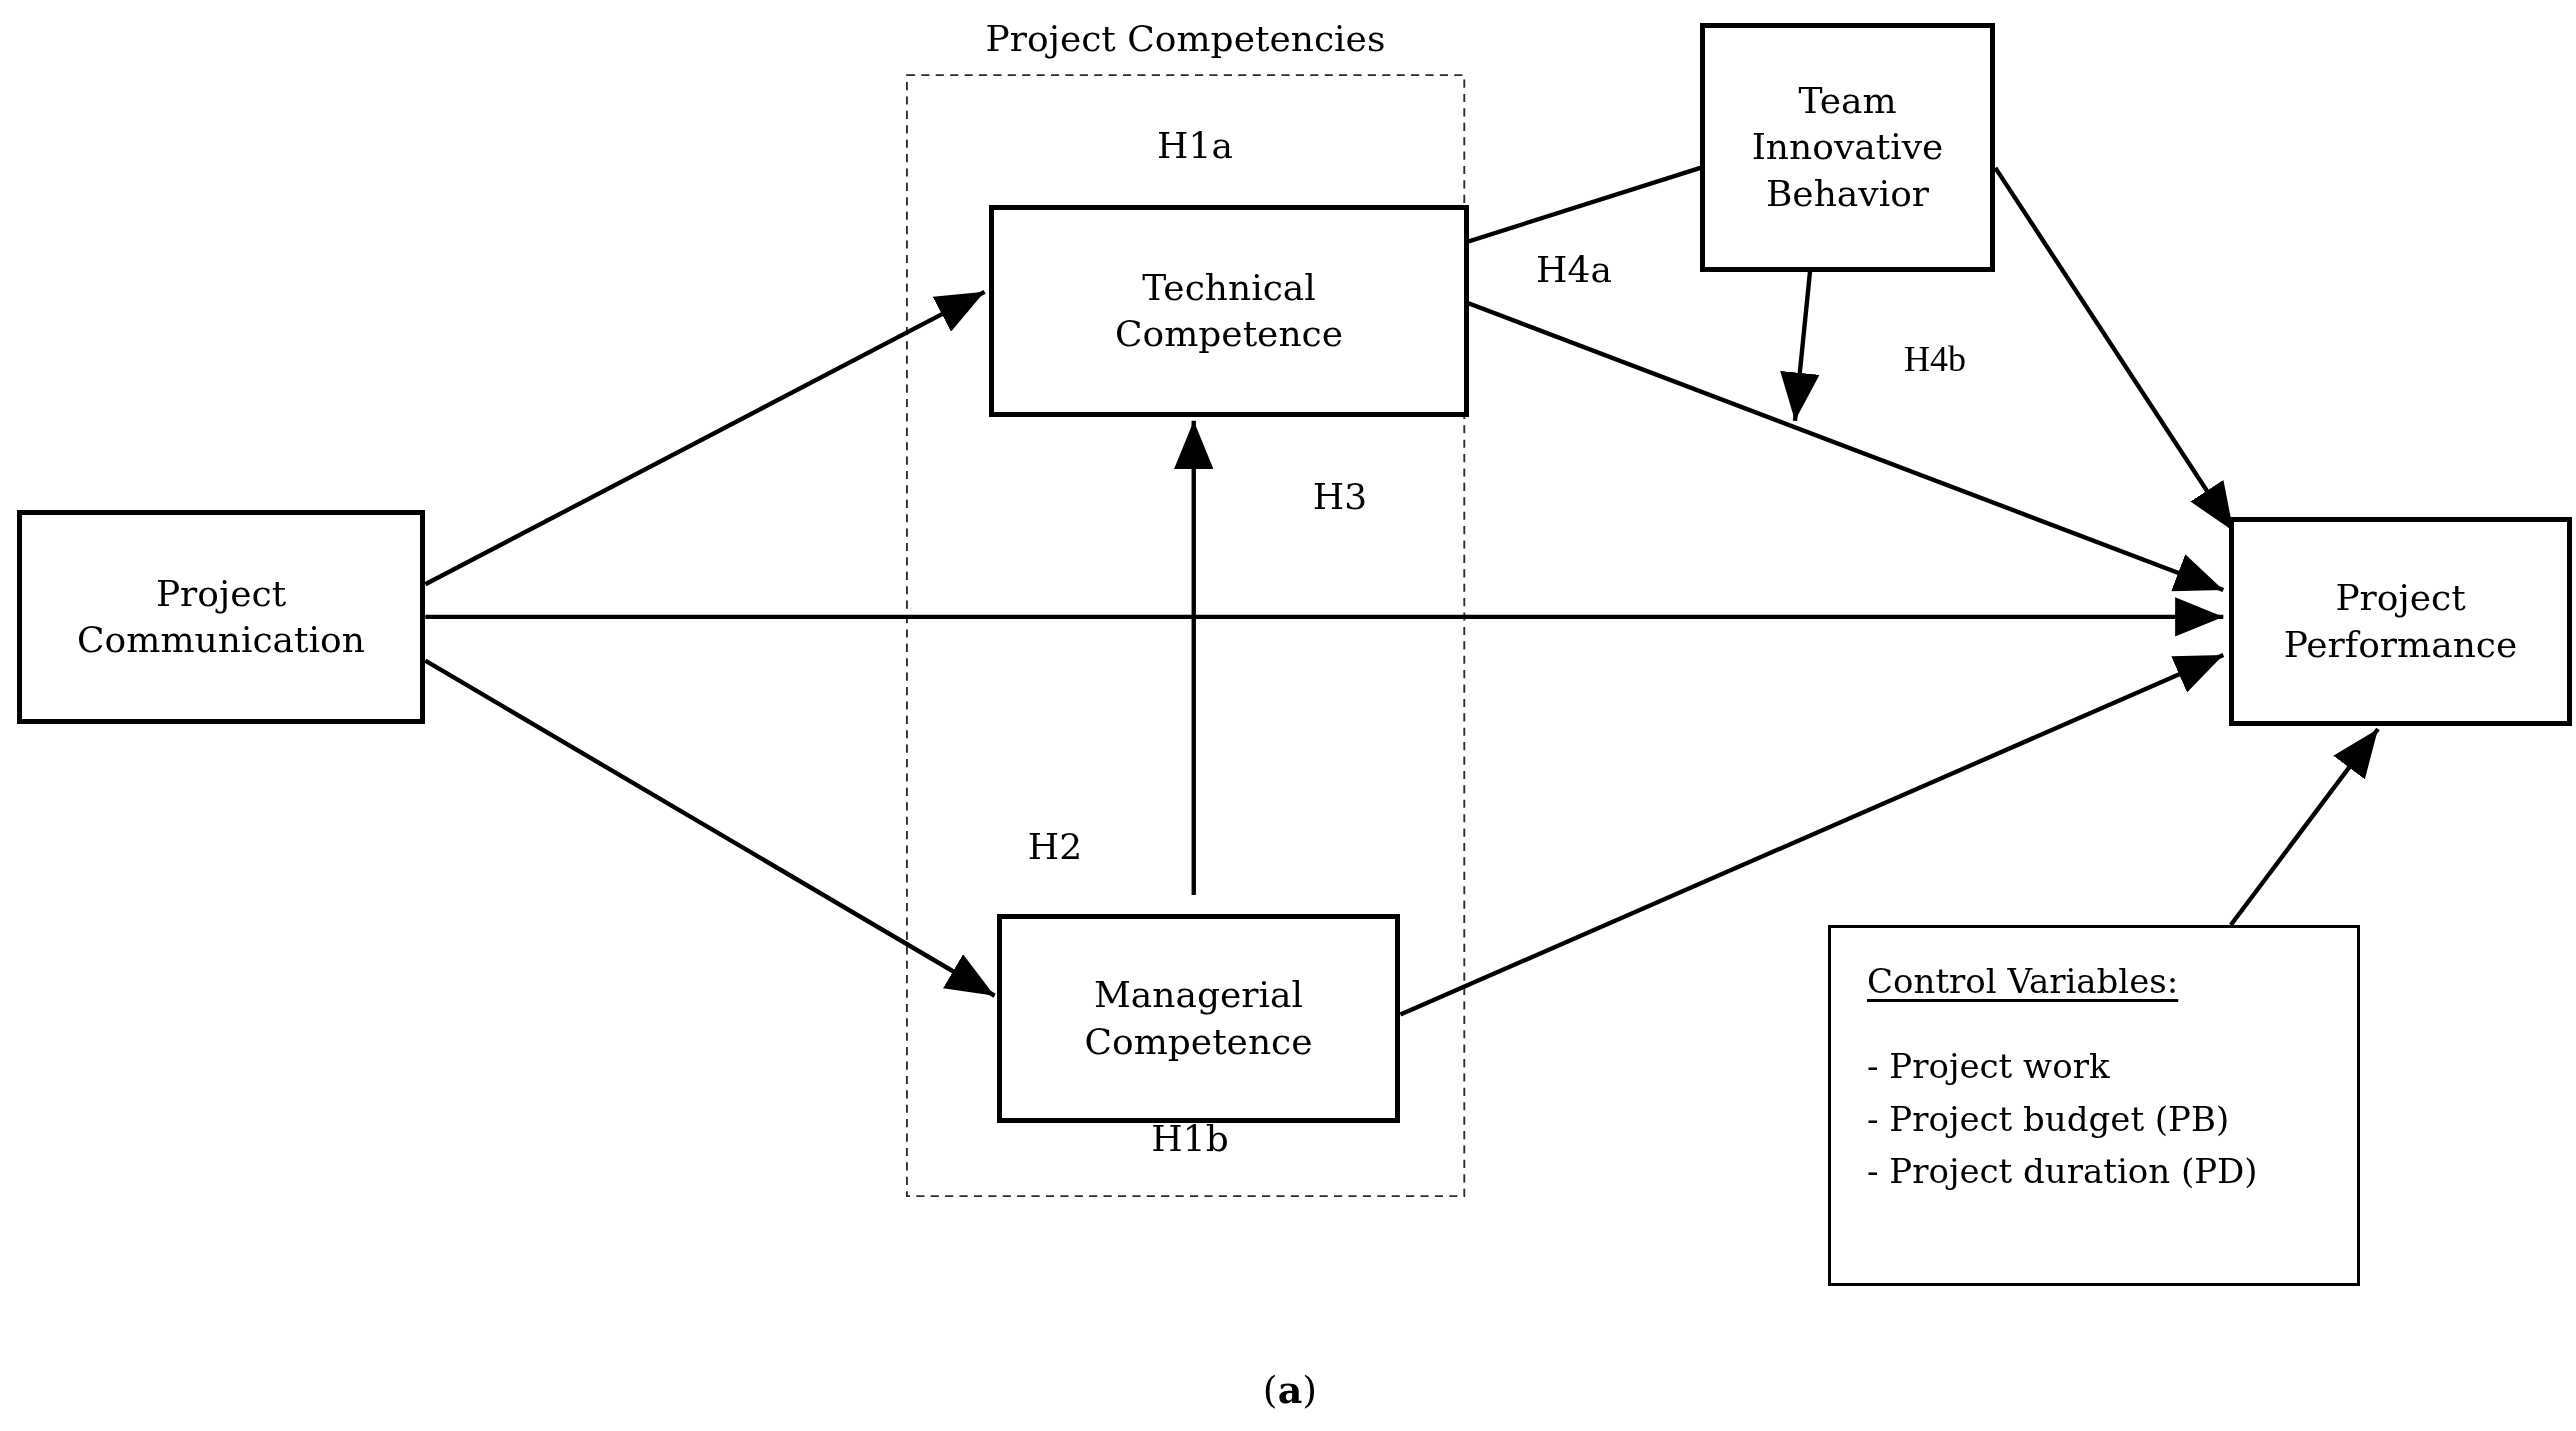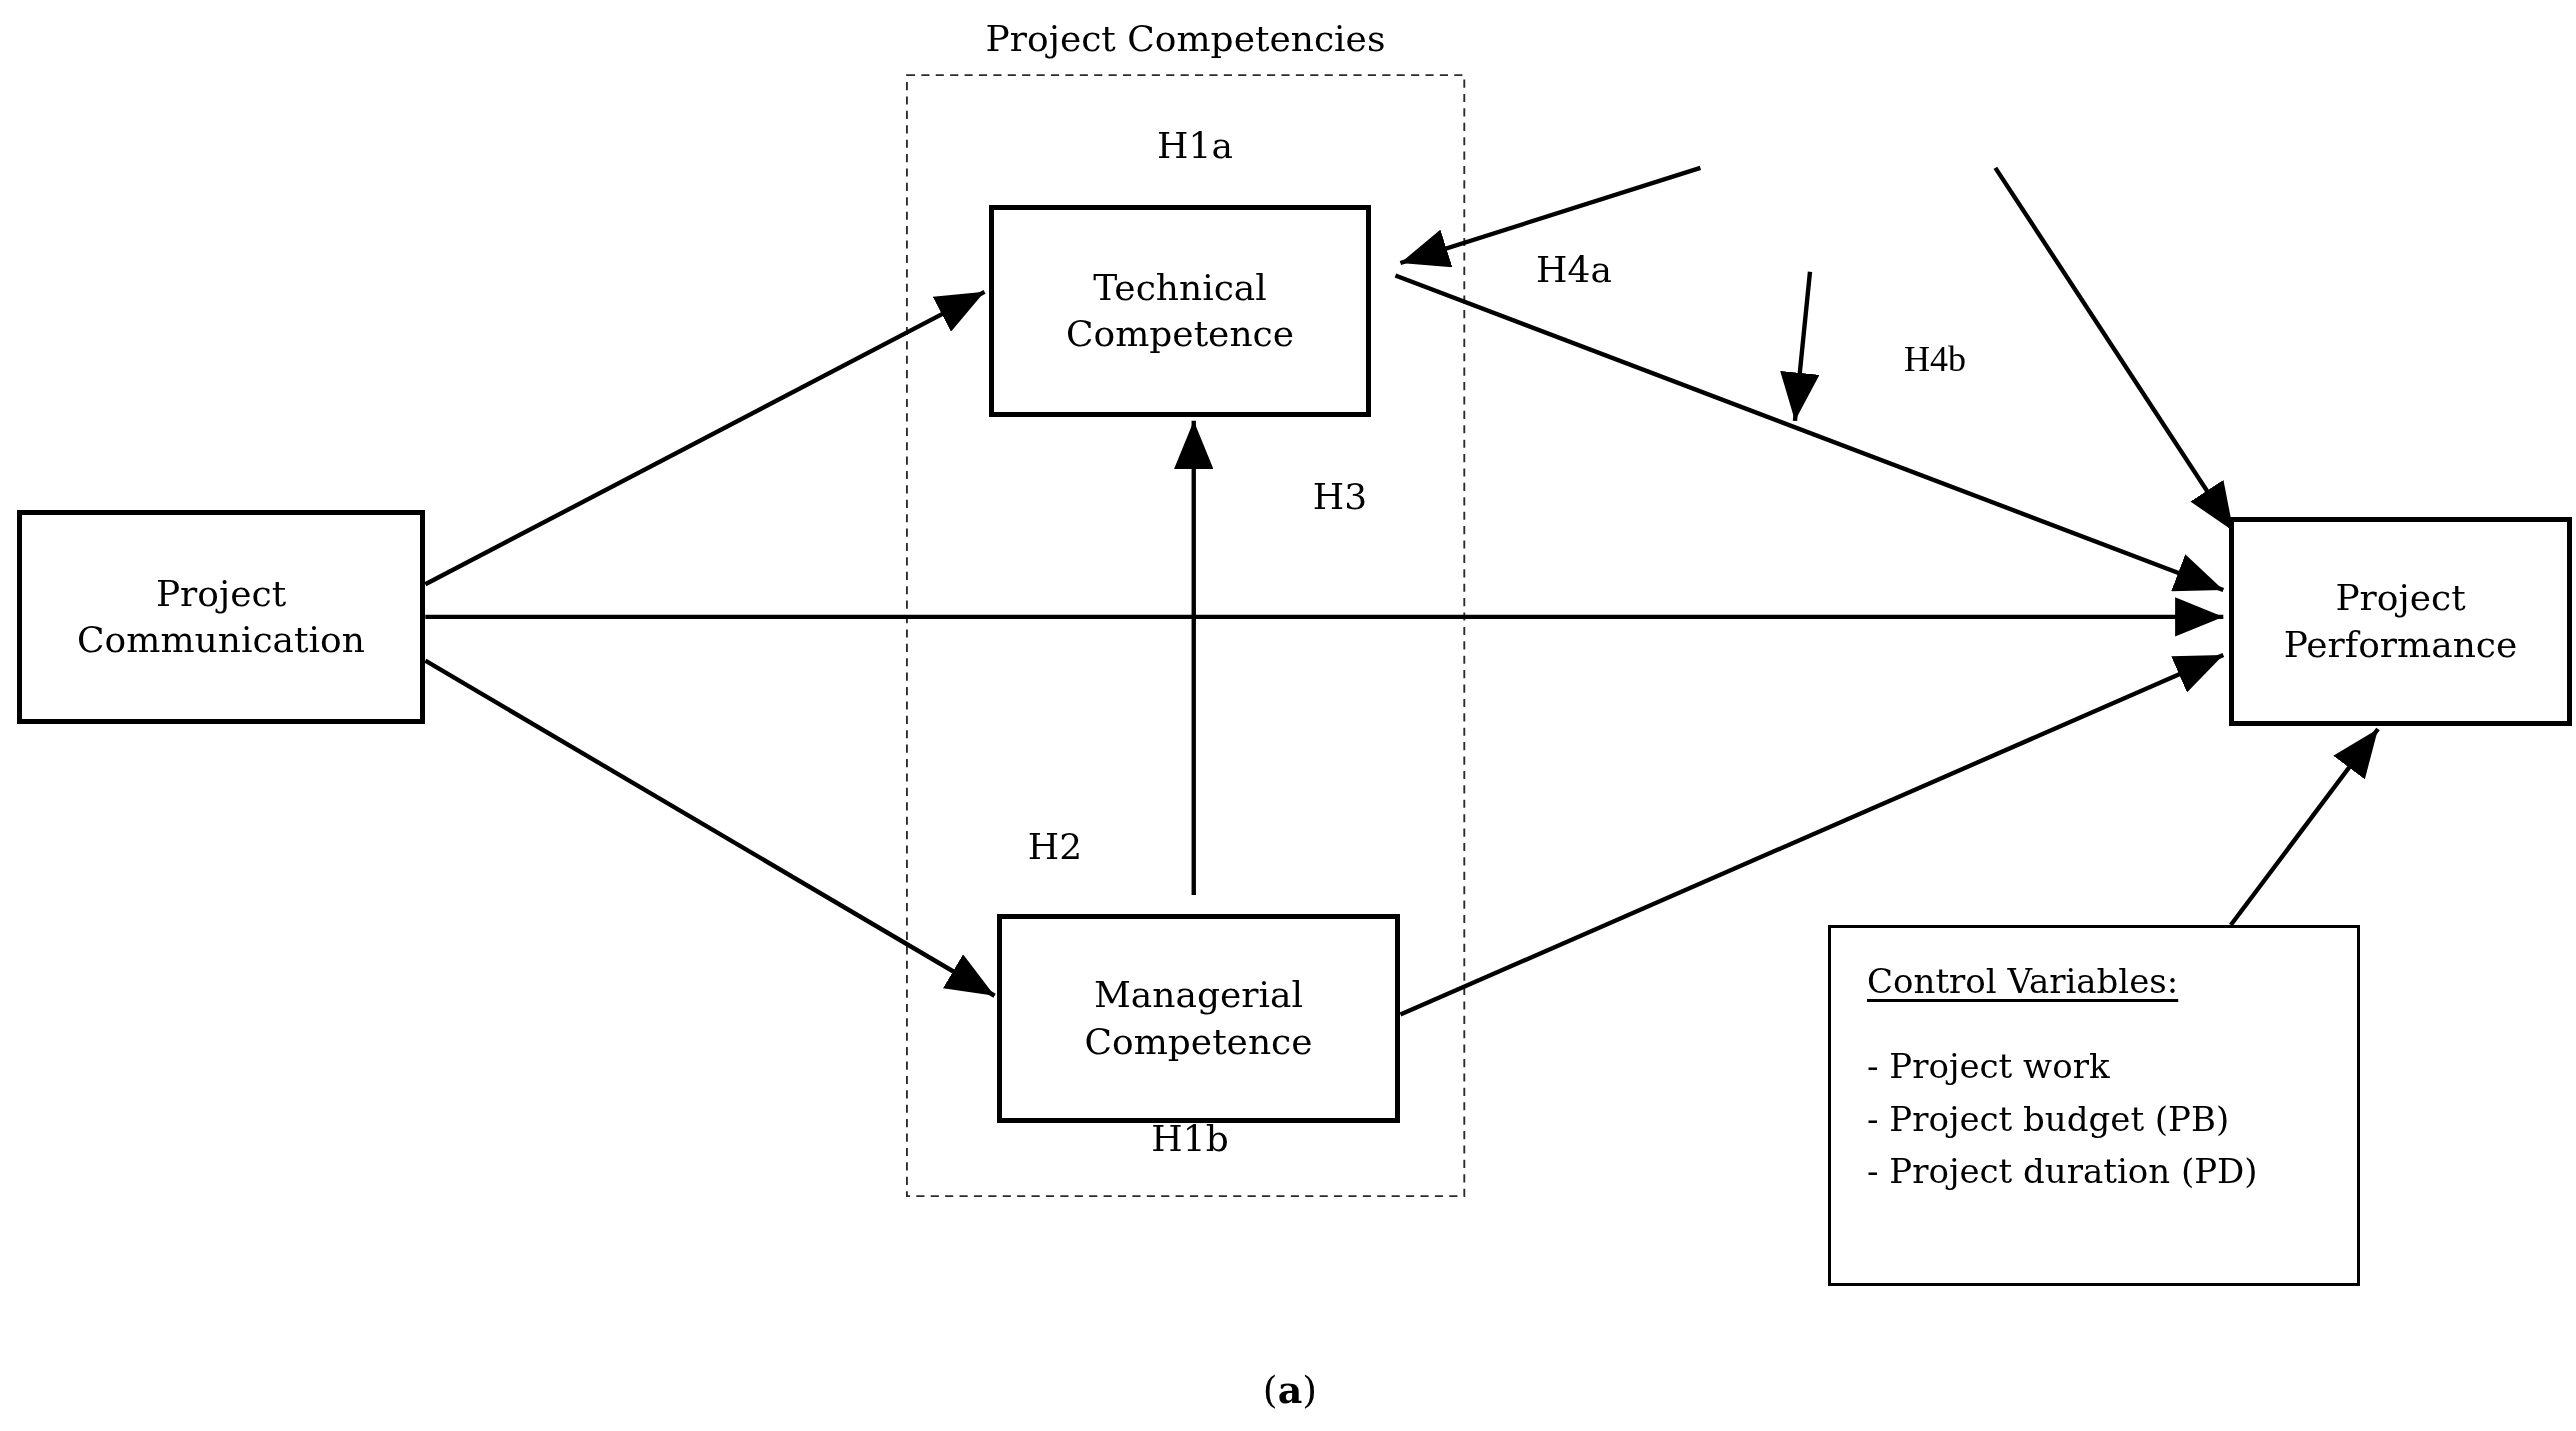--- a/index.html
+++ b/index.html
@@ -120,30 +120,35 @@
     <line x1="3562" y1="1477" x2="3797" y2="1164" stroke="#000" stroke-width="7" marker-end="url(#ah)"></line>
   </svg>
 
   <div class="group-label">Project Competencies</div>
 
   <div class="node" style="left:17px; top:510px; width:408px; height:214px;">
     <span class="node-label">Project
 Communication</span>
   </div>
 
-  <div class="node" style="left:989px; top:205px; width:382px; height:212px;">
+  <div class="node" style="left:989px; top:205px; width:480px; height:212px;">
     <span class="node-label">Technical
 Competence</span>
   </div>
 
   <div class="node" style="left:997px; top:914px; width:403px; height:209px;">
     <span class="node-label">Managerial
 Competence</span>
   </div>
 
+  <div class="node" style="left:1700px; top:23px; width:295px; height:249px;">
+    <span class="node-label">Team
+Innovative
+Behavior</span>
+  </div>
 
   <div class="node" style="left:2229px; top:517px; width:343px; height:209px;">
     <span class="node-label">Project
 Performance</span>
   </div>
 
   <div class="float-label" style="left:1195px; top:145px;">H1a</div>
   <div class="float-label" style="left:1574px; top:269px;">H4a</div>
   <div class="float-label" style="left:1935px; top:359px;font-family:Liberation Serif, serif;">H4b</div>
   <div class="float-label" style="left:1340px; top:484px;margin-top:12px;">H3</div>

